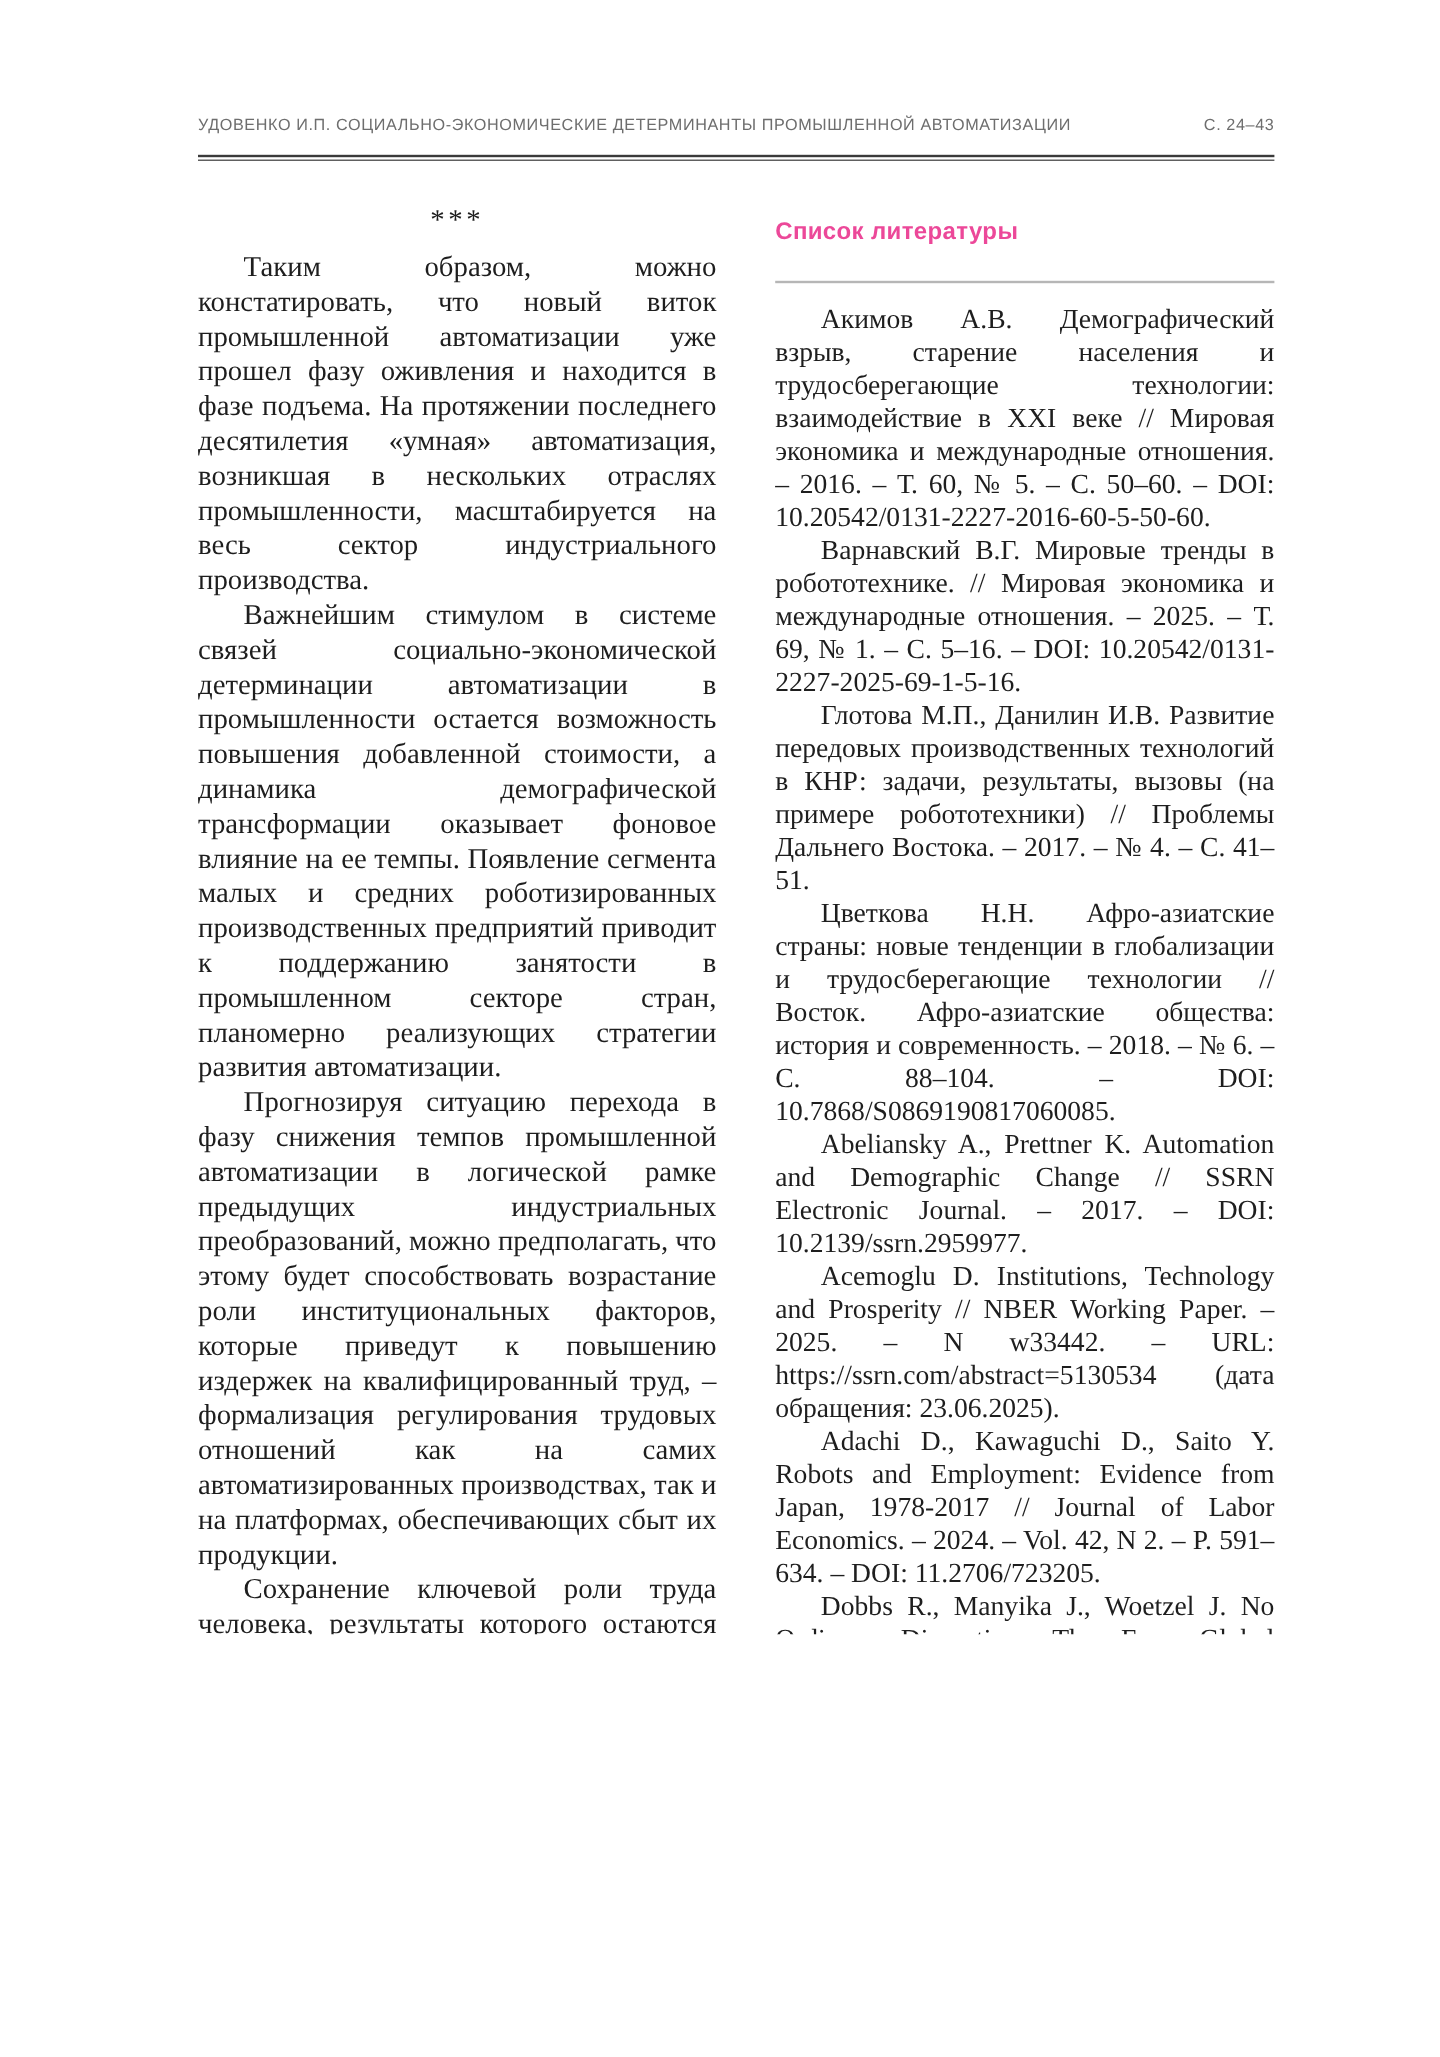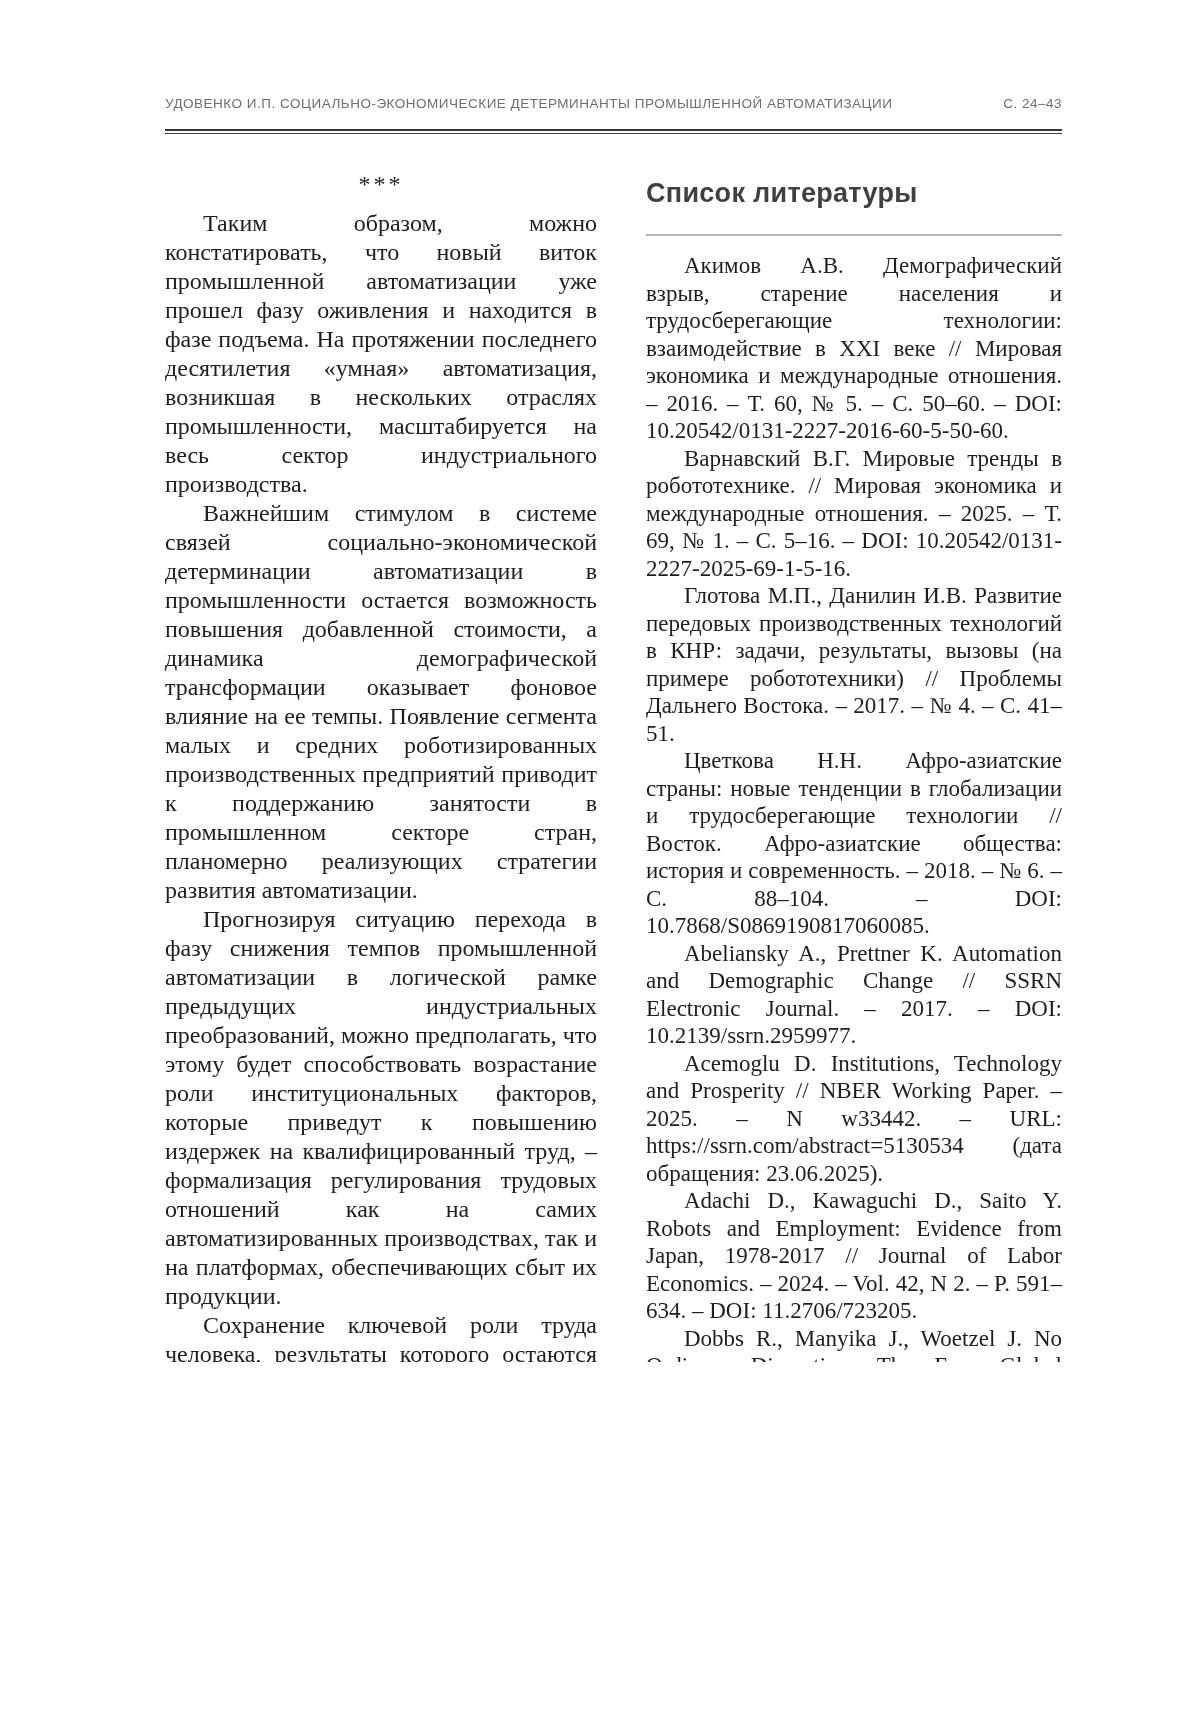--- a/index.html
+++ b/index.html
@@ -65,23 +65,23 @@
     letter-spacing: 3px;
     margin-bottom: 10px;
     color: #1e1e1e;
   }
   .col p { margin: 0; text-indent: 38px; }
 
   .ref-heading {
     margin: 8px 0 0 0;
     font-family: "Liberation Sans", sans-serif;
     font-weight: bold;
-    font-size: 27px;
+    font-size: 20px;
     line-height: 30px;
-    color: #404040;
+    color: #ec4899;
     text-align: left;
     text-indent: 0;
     letter-spacing: 0.3px;
   }
   .ref-heading-rule {
     height: 2px;
     background: #b6b6b6;
     margin-top: 26px;
     margin-bottom: 16px;
   }

